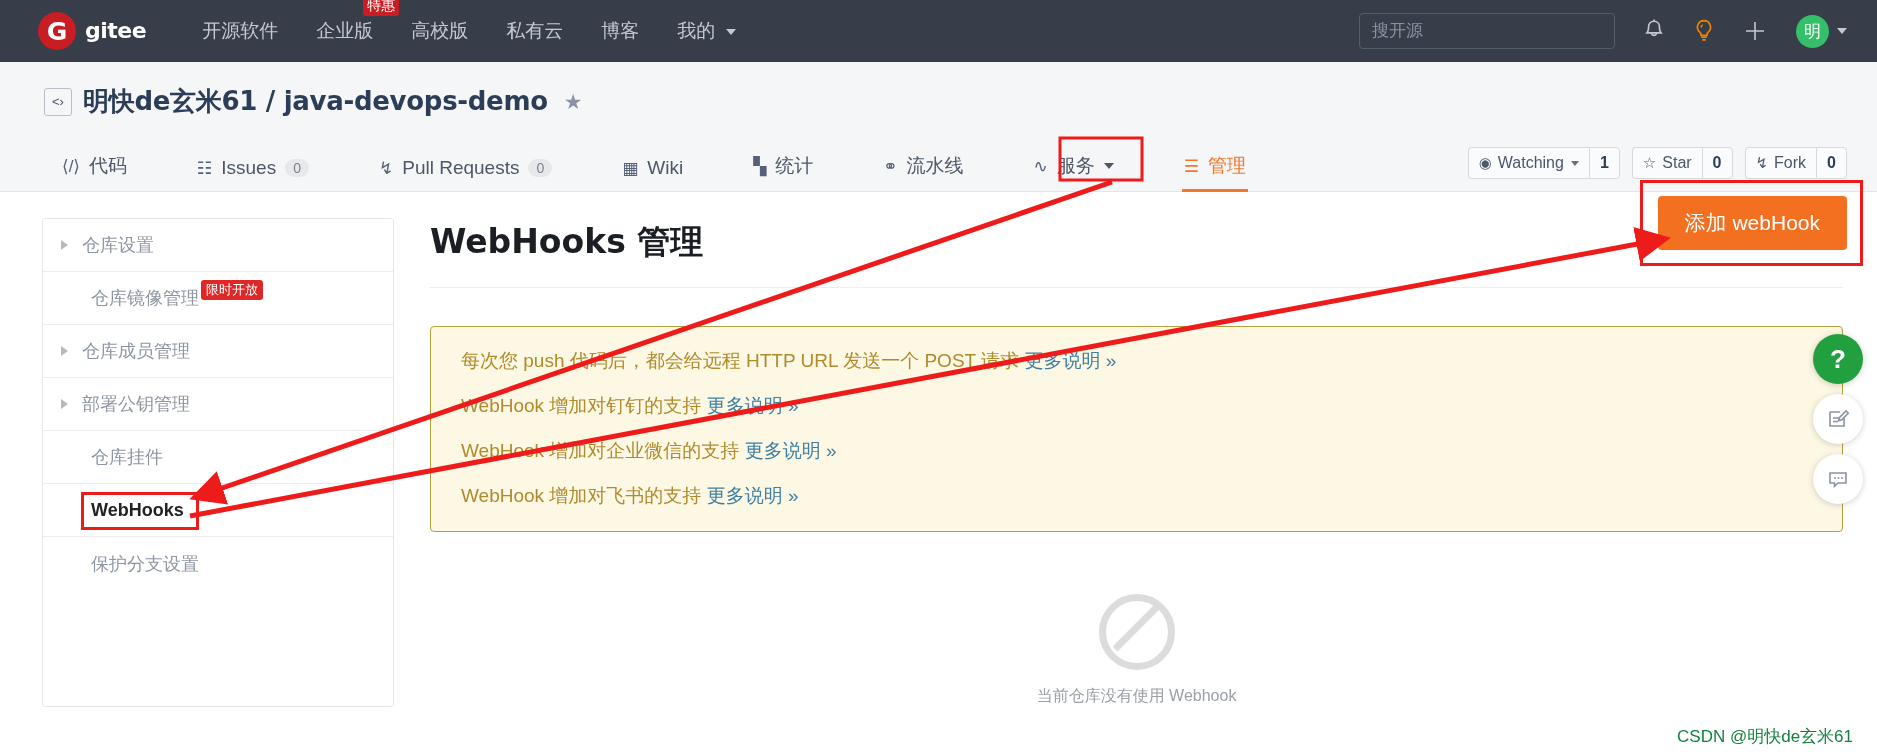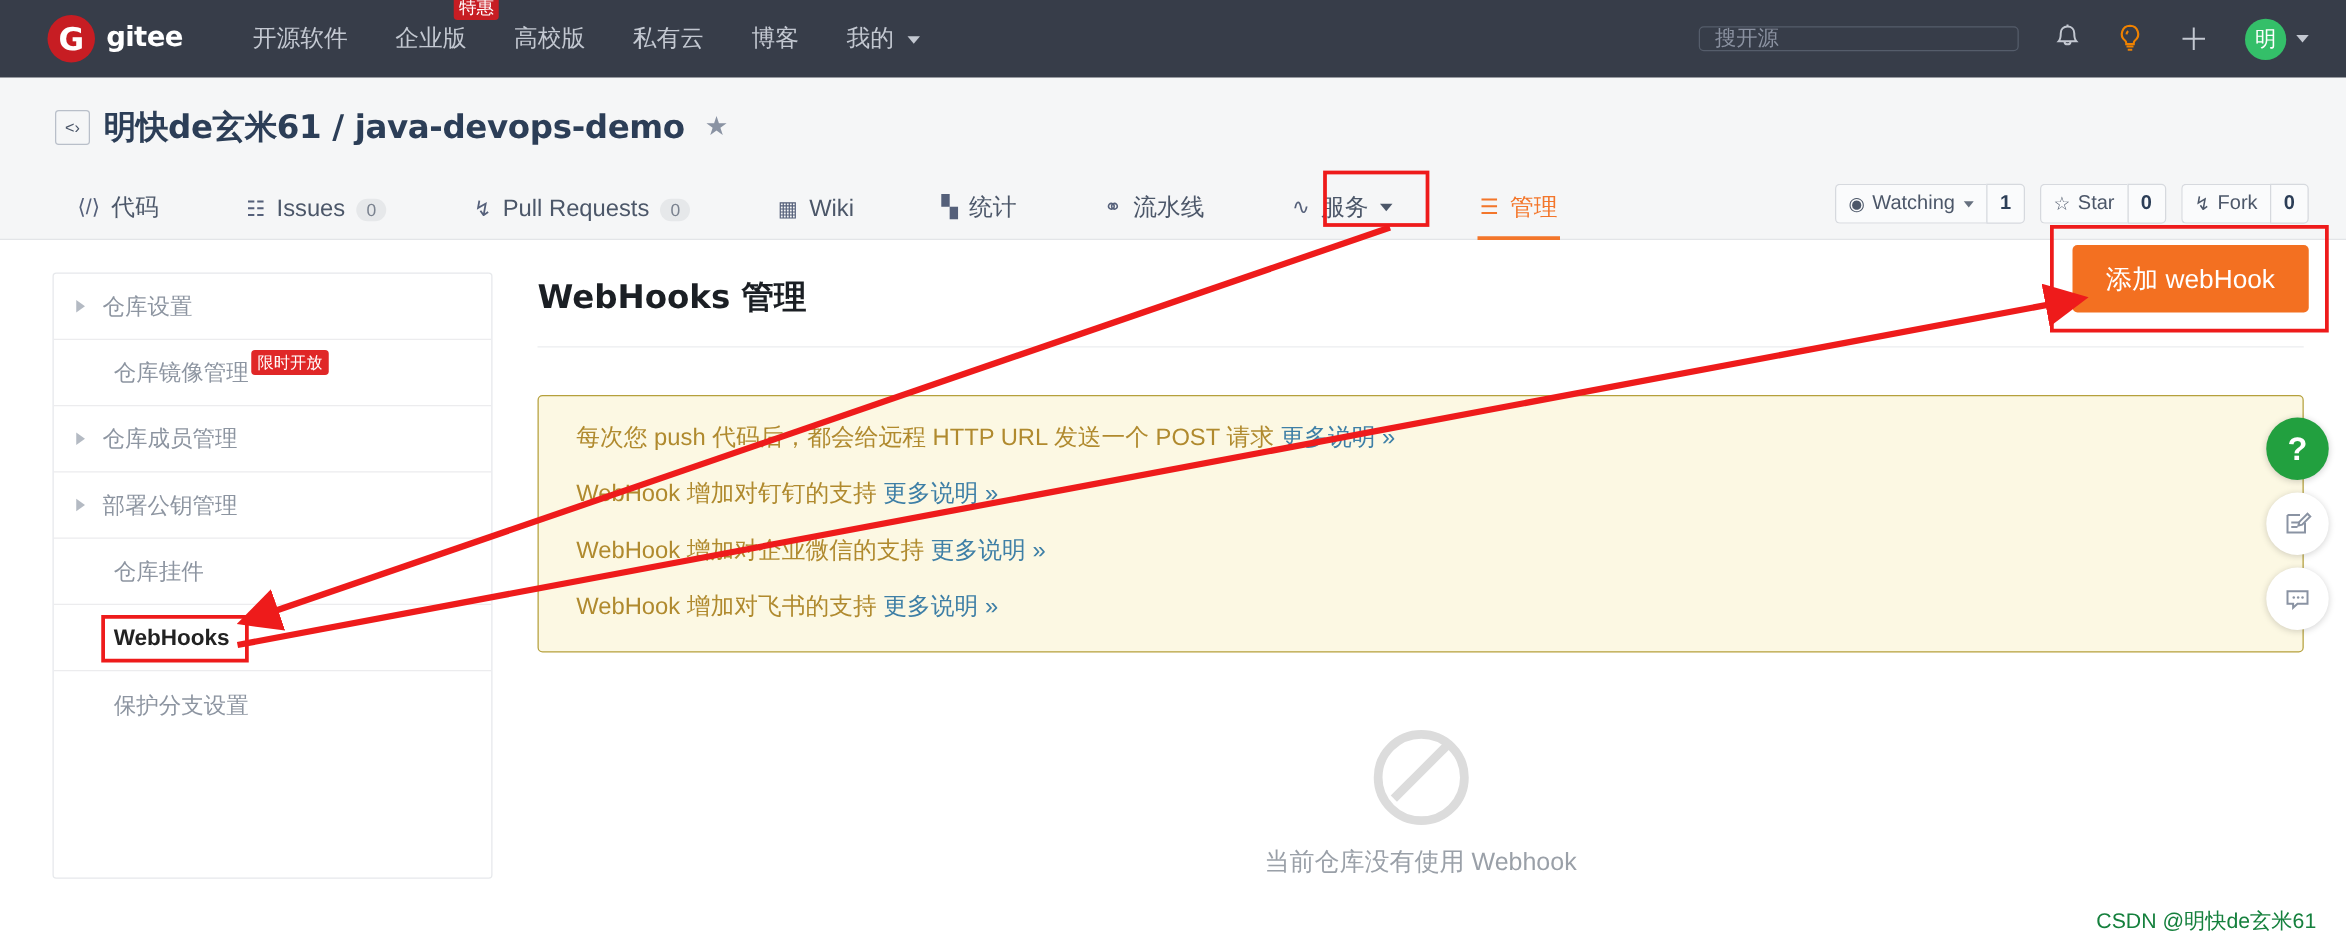--- a/index.html
+++ b/index.html
@@ -37,21 +37,21 @@
     border-left:5px solid transparent;border-right:5px solid transparent;
     border-top:6px solid #c3c8d1;vertical-align:middle;
   }
   .promo-badge{
     position:absolute;top:-22px;left:47px;
     background:#c71d23;color:#fff;font-size:14px;
     padding:1px 4px;border-radius:3px;white-space:nowrap;line-height:1.25;
   }
   #topright{display:flex;align-items:center;margin-left:auto;margin-right:30px;}
   #search-box{
-    width:256px;height:20px;border:1px solid #555d6b;border-radius:4px;
+    width:256px;height:36px;border:1px solid #555d6b;border-radius:4px;
     background:transparent;color:#7dd3fc;font-size:17px;padding:0 12px;
     box-sizing:border-box;outline:none;font-family:"Liberation Sans",sans-serif;
   }
   #search-box::placeholder{color:#8b92a1;}
   .top-icon{margin-left:27px;display:flex;align-items:center;cursor:pointer;}
   .avatar{
     width:33px;height:33px;border-radius:50%;background:#34bf69;color:#fff;
     display:flex;align-items:center;justify-content:center;font-size:17px;
     margin-left:28px;cursor:pointer;
   }
@@ -145,21 +145,21 @@
     padding:1px 5px;margin-left:2px;position:relative;top:-8px;line-height:1.35;
   }
   .side-item.selected{color:#222;font-weight:bold;}
   .hl-box{
     position:absolute;border:3px solid #ee1b1b;box-sizing:border-box;
     pointer-events:none;
   }
 
   #main{flex:1;margin-left:36px;margin-right:34px;position:relative;}
   #main-title{
-    font-size:26px;font-weight:bold;color:#1b1f24;
+    font-size:33px;font-weight:bold;color:#1b1f24;
     font-family:"DejaVu Sans",sans-serif;padding-top:2px;
   }
   #title-rule{border-bottom:1px solid #ebedef;margin-top:22px;}
   #notice{
     margin-top:38px;background:#fcf8e3;border:1px solid #b5a03c;
     border-radius:4px;padding:24px 30px 26px 30px;
   }
   .notice-line{
     color:#b08a2e;font-size:19px;line-height:1.0;margin-bottom:26px;
     white-space:nowrap;
@@ -172,21 +172,21 @@
   }
   #empty-circle{
     width:62px;height:62px;border-radius:50%;border:7px solid #dcdcdc;
     margin:0 auto;position:relative;
   }
   #empty-circle:after{
     content:"";position:absolute;left:50%;top:-5px;width:7px;height:62px;
     background:#dcdcdc;transform:translateX(-50%) rotate(45deg);
     transform-origin:center;
   }
-  #empty-text{font-size:20px;margin-top:16px;color:#9aa0a8;}
+  #empty-text{font-size:16px;margin-top:16px;color:#9aa0a8;}
 
   
   #add-hook-wrap{position:absolute;right:-4px;top:-22px;}
   #add-hook-btn{
     background:#f37021;color:#fff;font-size:21px;border:none;border-radius:4px;
     padding:13px 27px;cursor:pointer;font-family:"Liberation Sans",sans-serif;
     display:block;
   }
   #add-hook-outline{
     position:absolute;left:-18px;top:-16px;right:-16px;bottom:-16px;

